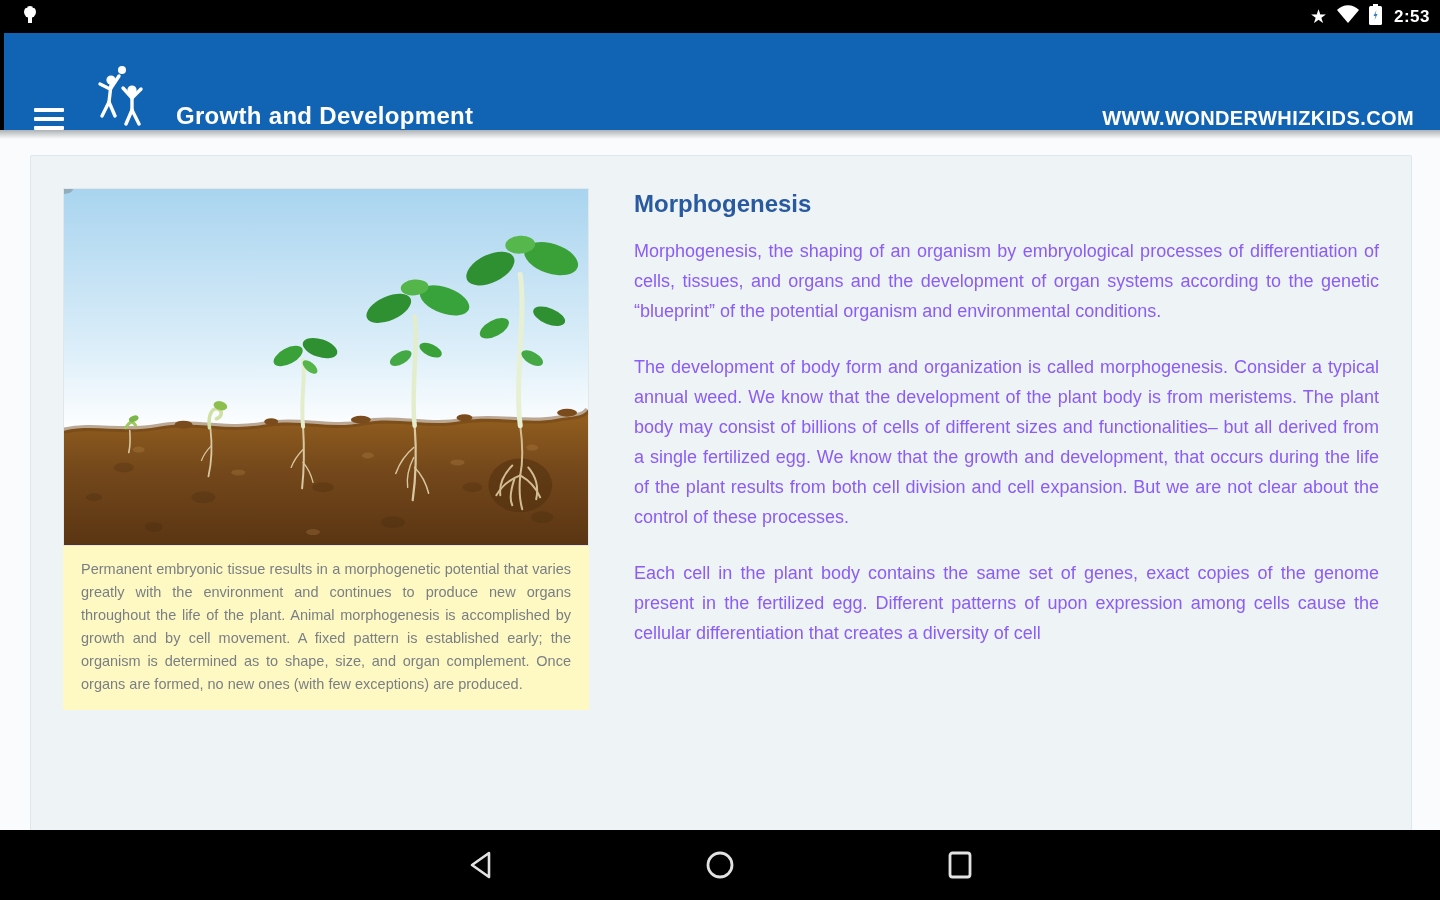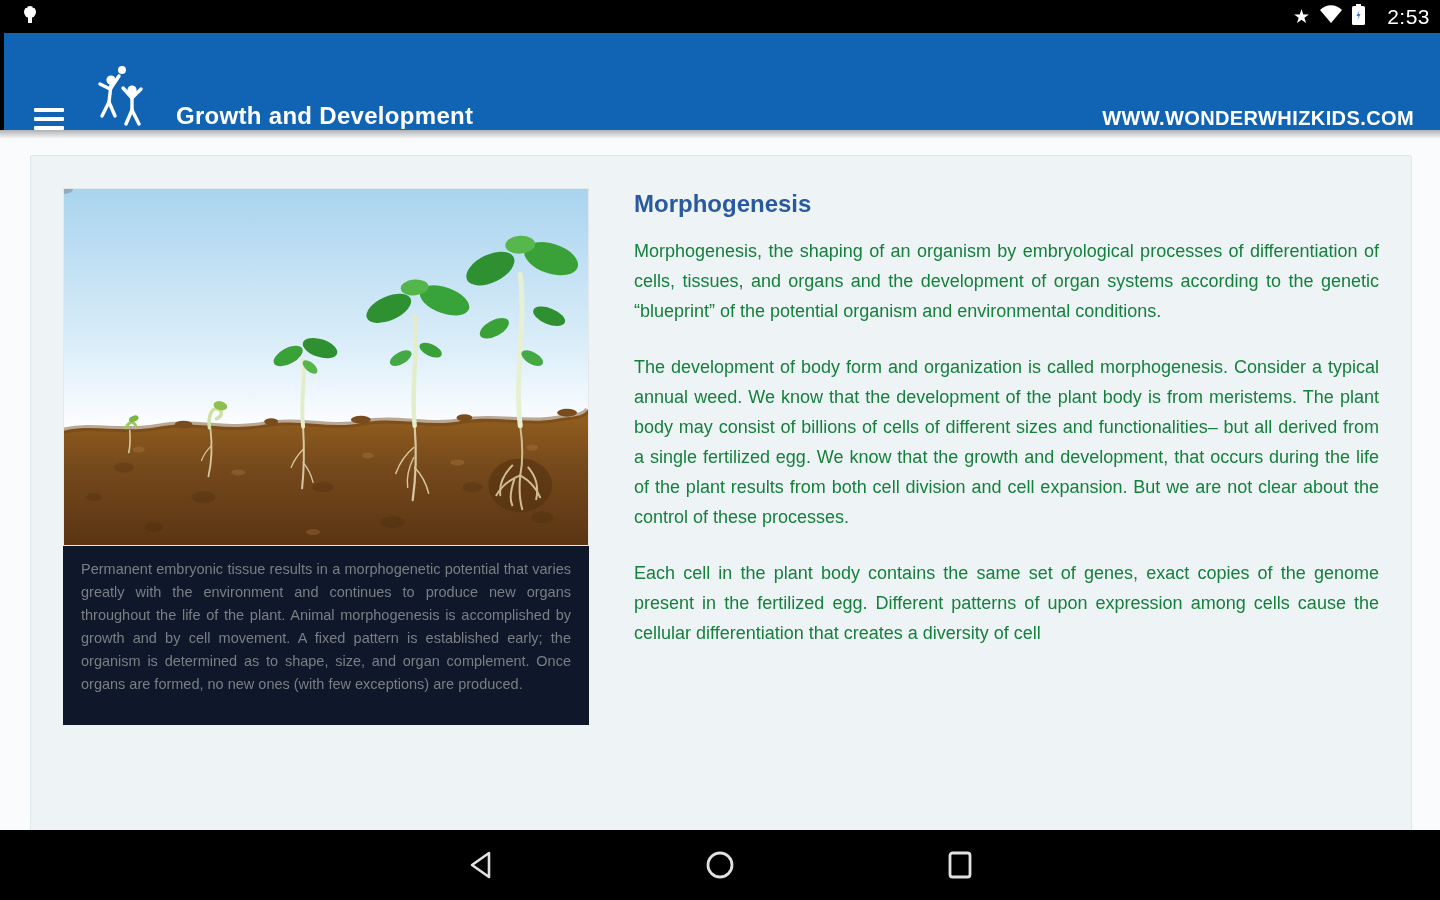--- a/index.html
+++ b/index.html
@@ -9,21 +9,21 @@
     -webkit-font-smoothing:antialiased;
   }
   
   .status-bar{
     position:absolute;top:0;left:0;width:1440px;height:33px;background:#000;
     display:flex;align-items:center;color:#fff;z-index:40;
   }
   .sb-left{margin-left:22px;display:flex;align-items:center;}
   .sb-right{margin-left:auto;margin-right:10px;display:flex;align-items:center;gap:9px;}
   .sb-star{font-size:19px;line-height:19px;color:#fff;}
-  .sb-time{font-size:21px;font-weight:normal;letter-spacing:.5px;margin-left:13px;}
+  .sb-time{font-size:17px;font-weight:bold;letter-spacing:.5px;margin-left:3px;}
   
   .app-bar{
     position:absolute;top:33px;left:4px;width:1440px;height:97px;background:#1164b4;
     display:flex;align-items:flex-end;box-sizing:border-box;padding:0 30px;z-index:30;
   }
   .hamburger{width:30px;display:flex;flex-direction:column;gap:5px;cursor:pointer;}
   .hamburger span{display:block;height:4px;background:#fff;border-radius:1px;}
   .brand-logo{margin-left:30px;}
   .app-title{
     color:#fff;font-size:24px;font-weight:bold;margin-left:22px;letter-spacing:.3px;
@@ -49,30 +49,30 @@
   .left-col{width:526px;flex:0 0 526px;}
   .figure-img{
     width:526px;height:358px;border:1px solid #e3e7e9;box-sizing:border-box;
     background:#cfe6f5;display:block;
   }
   .figure-caption{
     margin-top:10px;background:#d6e3ea;color:#4a7cab;
     font-size:15.5px;line-height:22px;padding:12px 18px;
   }
   .figure-body{
-    background:#0f172a;color:#7a7f83;font-size:14.5px;line-height:23px;
-    text-align:justify;padding:12px 18px 29px 18px;
+    background:#fef9c3;color:#7a7f83;font-size:14.5px;line-height:23px;
+    text-align:justify;padding:12px 18px 14px 18px;
   }
   
   .right-col{flex:1;min-width:0;}
   .article-heading{
     color:#29599f;font-size:24px;font-weight:bold;margin:2px 0 18px 0;
   }
   .article-p{
-    color:#15803d;font-size:18px;line-height:30px;text-align:justify;
+    color:#8b5cf6;font-size:18px;line-height:30px;text-align:justify;
     margin:0 0 26px 0;
   }
   
   .nav-bar{
     position:absolute;bottom:0;left:0;width:1440px;height:70px;background:#000;
     display:flex;align-items:center;justify-content:center;gap:210px;z-index:40;
   }
   .nav-btn{width:30px;height:30px;display:flex;align-items:center;justify-content:center;cursor:pointer;}
 </style>
 </head>

